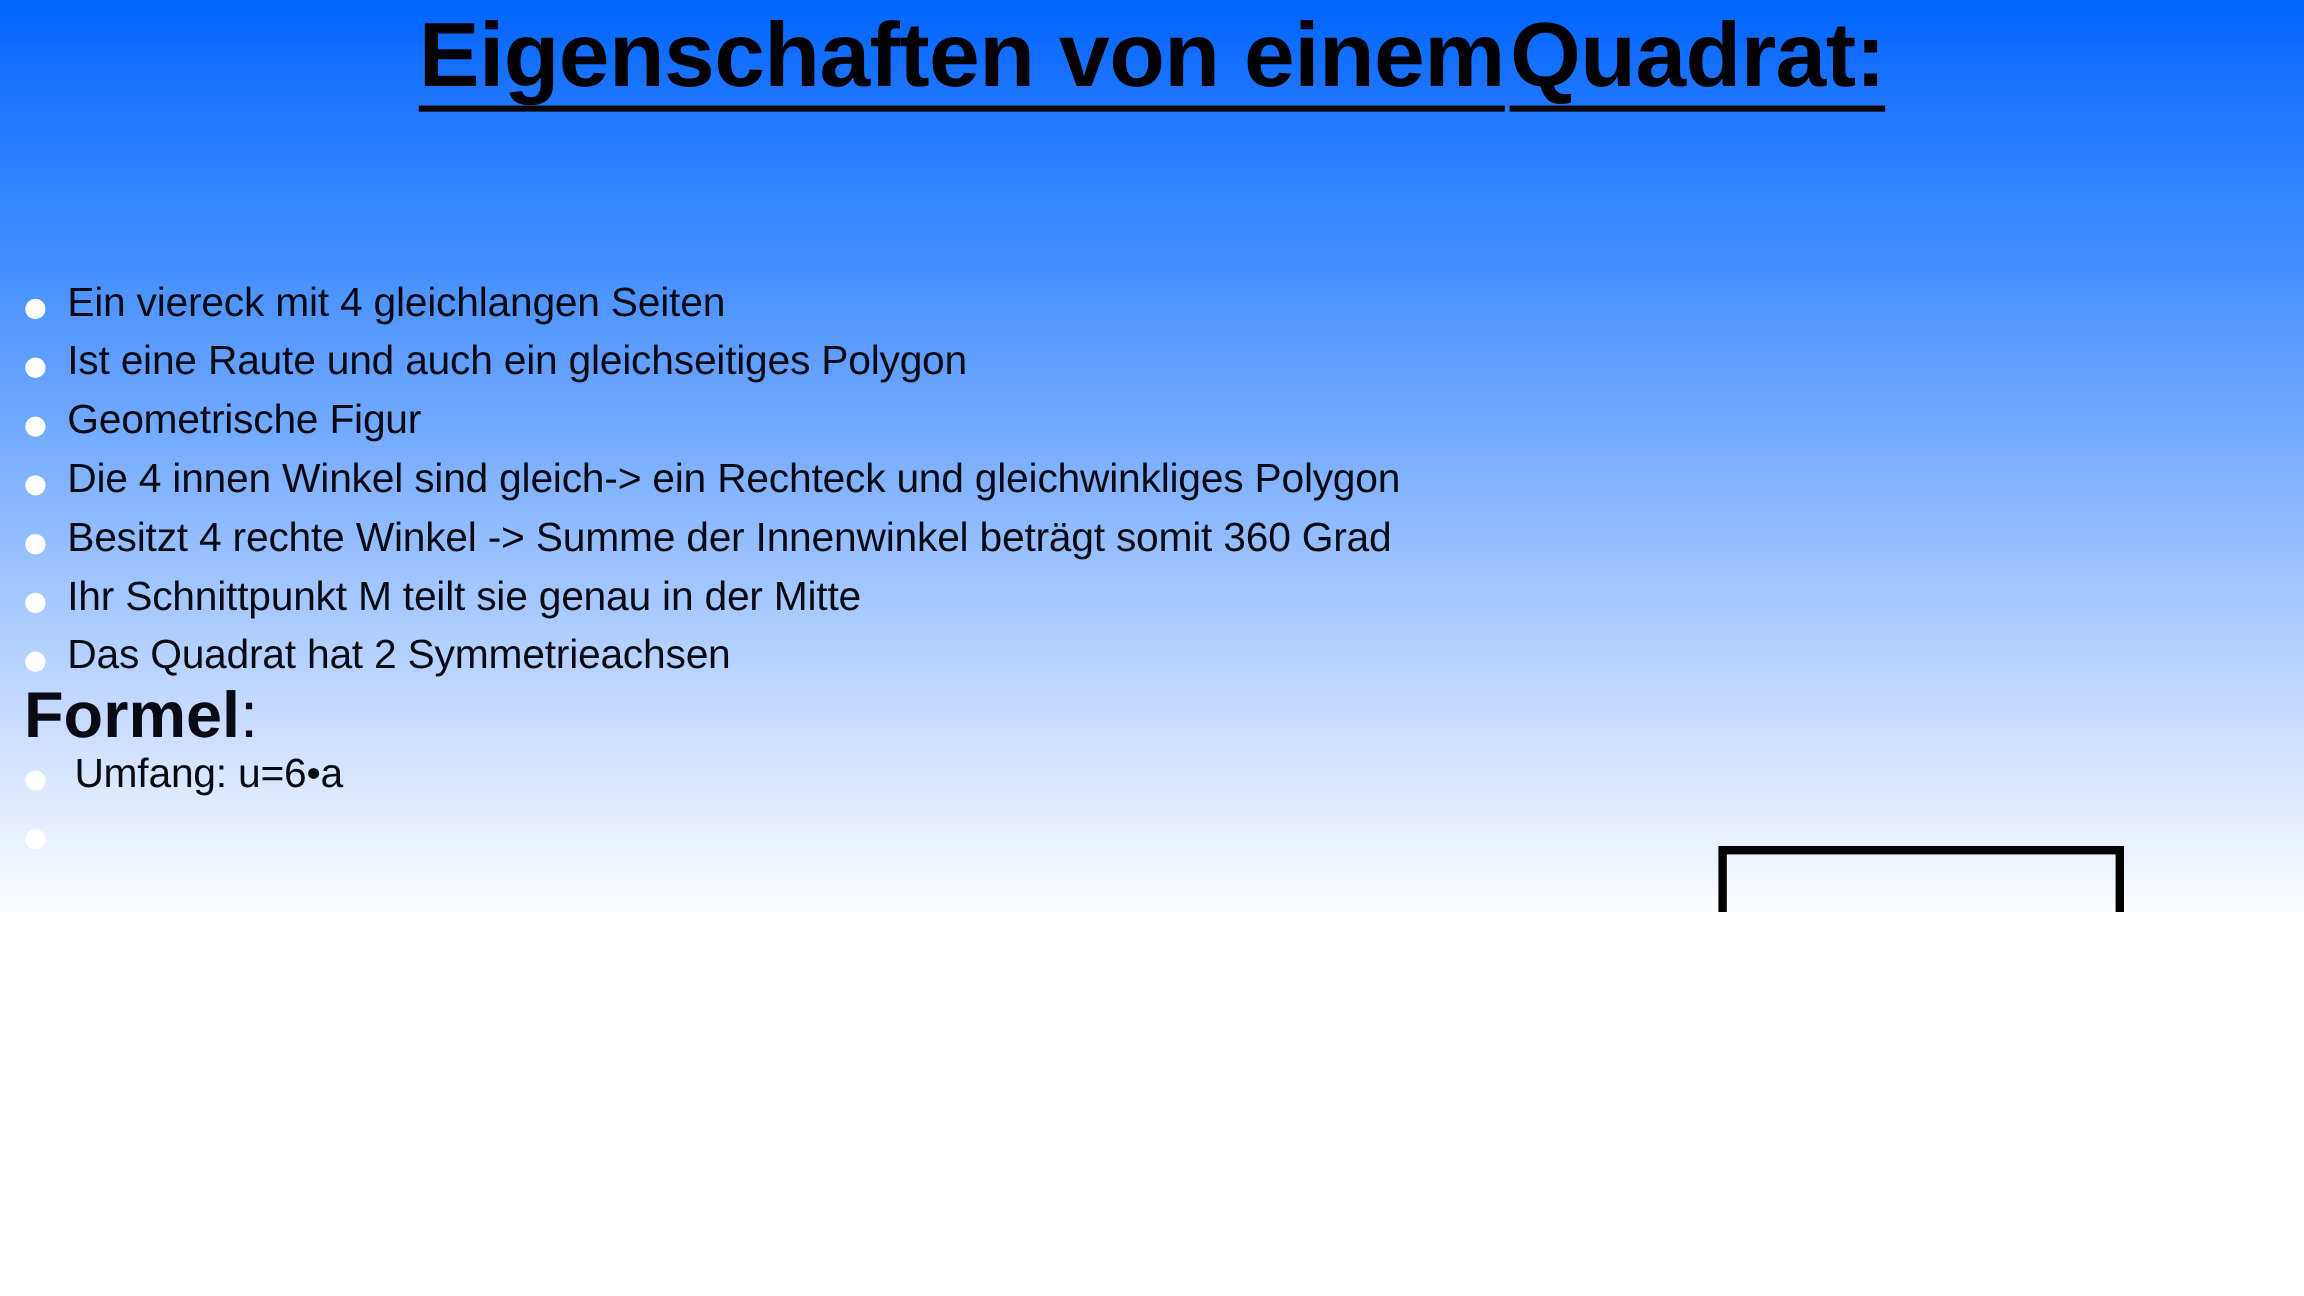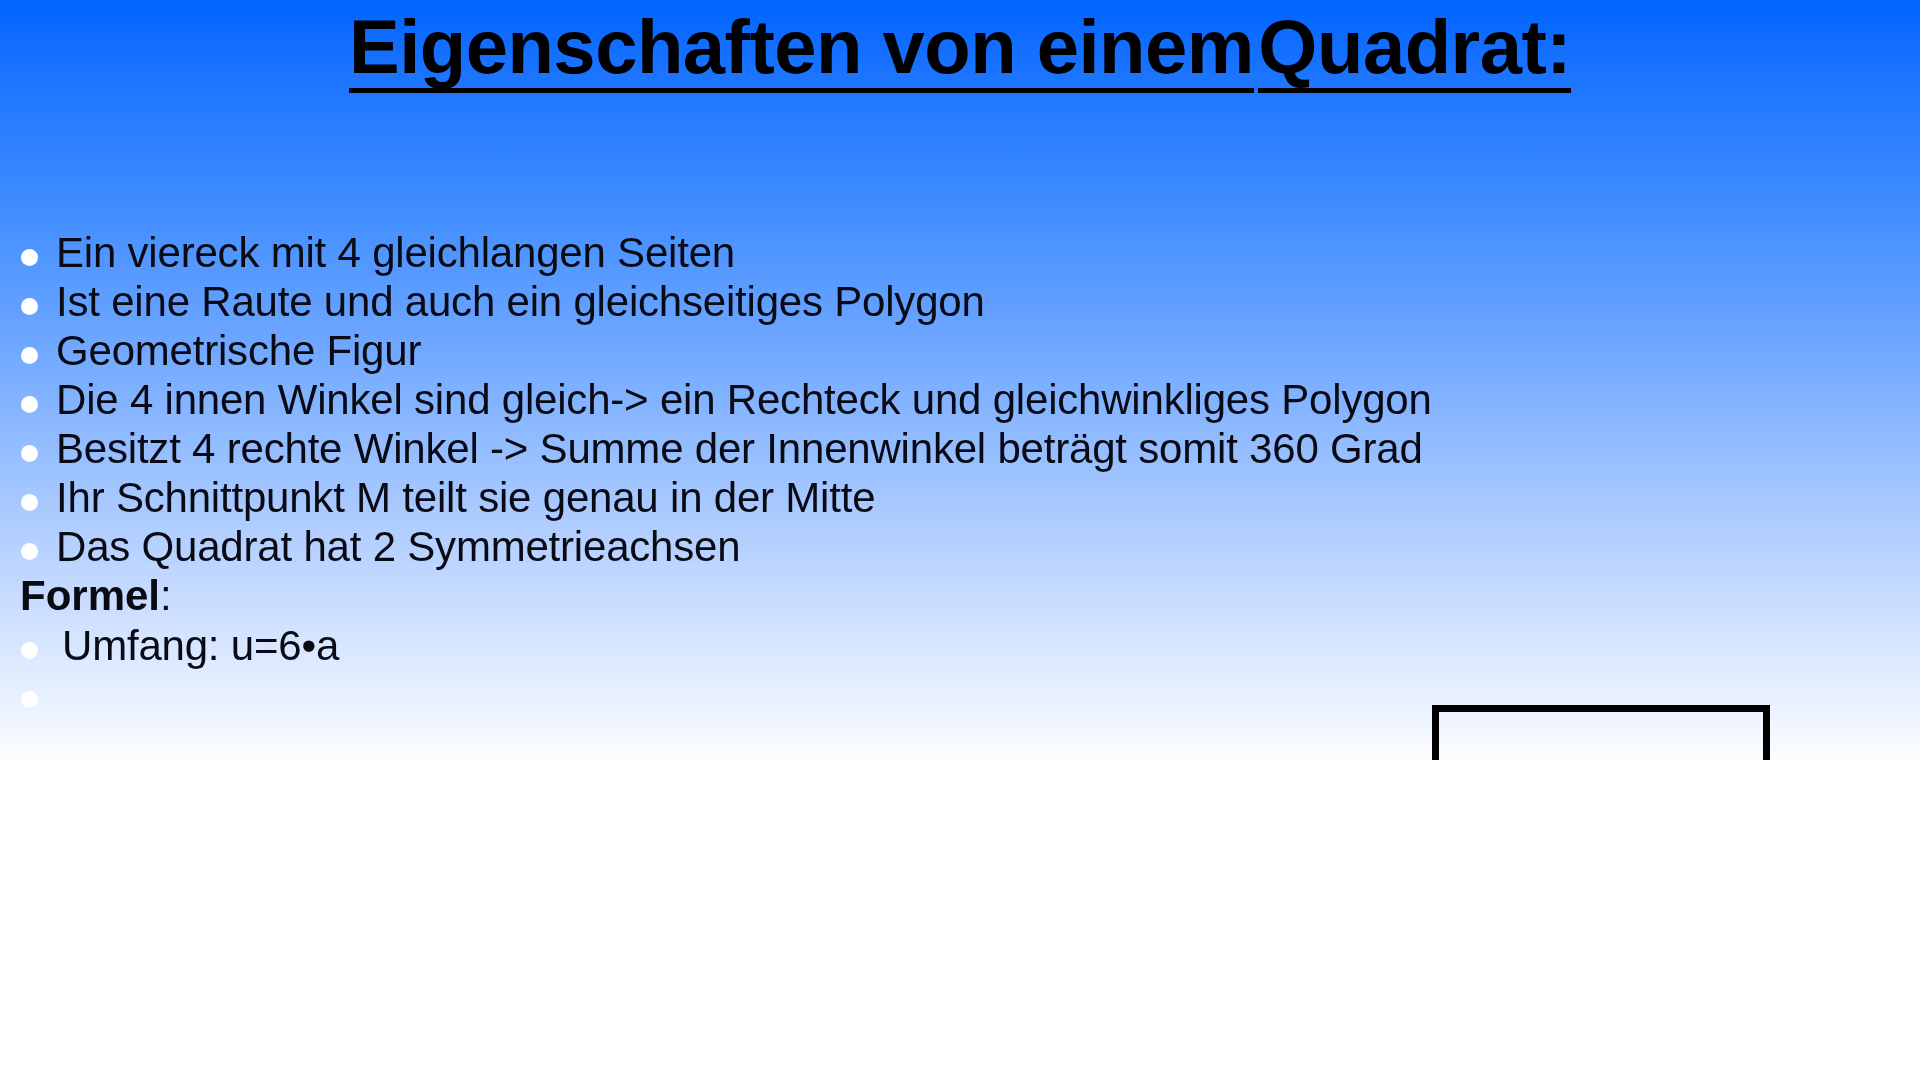--- a/index.html
+++ b/index.html
@@ -78,39 +78,39 @@
   .bullet-dot i {
     display: block;
     width: 17px;
     height: 17px;
     border-radius: 50%;
     background: #ffffff;
   }
 
   .bullet-text {
     flex: 1 1 auto;
-    font-size: 42px;
+    font-size: 34px;
     line-height: 49px;
     color: #0a0a14;
     letter-spacing: -0.2px;
   }
 
   
   .formel-row {
     display: flex;
     align-items: flex-start;
   }
 
   .formel-spacer {
     flex: 0 0 auto;
     width: 0px;
   }
 
   .formel-text {
-    font-size: 42px;
+    font-size: 54px;
     line-height: 50px;
     font-weight: bold;
     color: #0a0a14;
     padding-left: 2px;
   }
 
   .formel-text .thin {
     font-weight: normal;
   }
 

